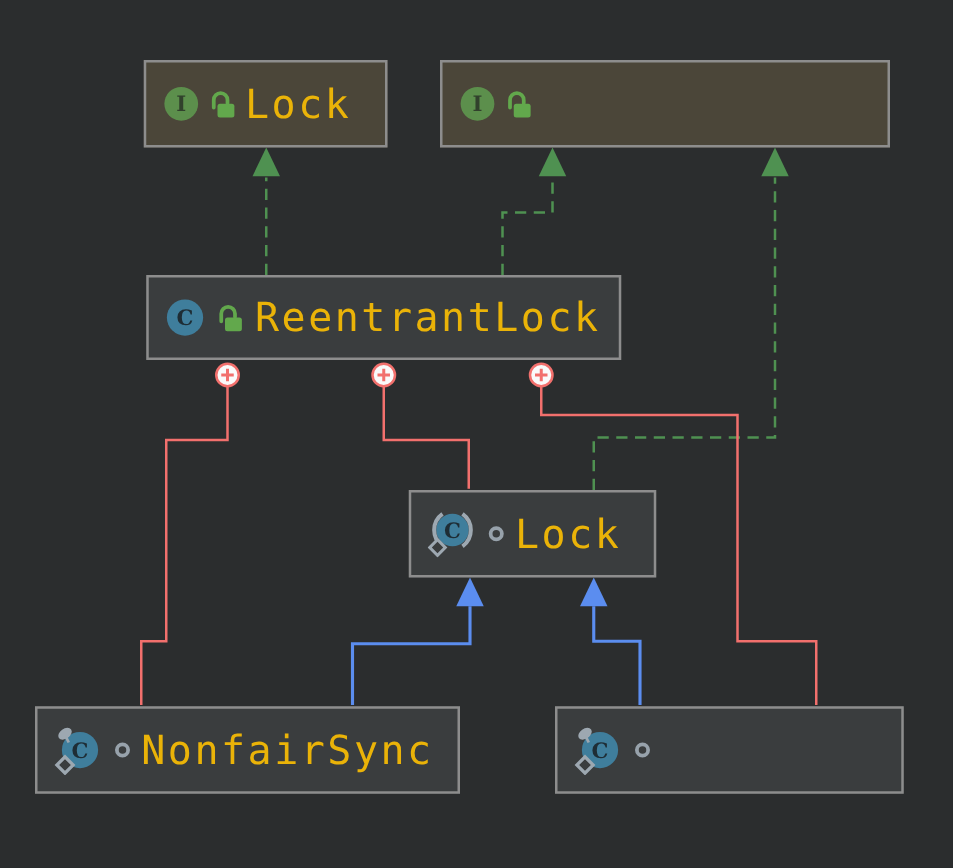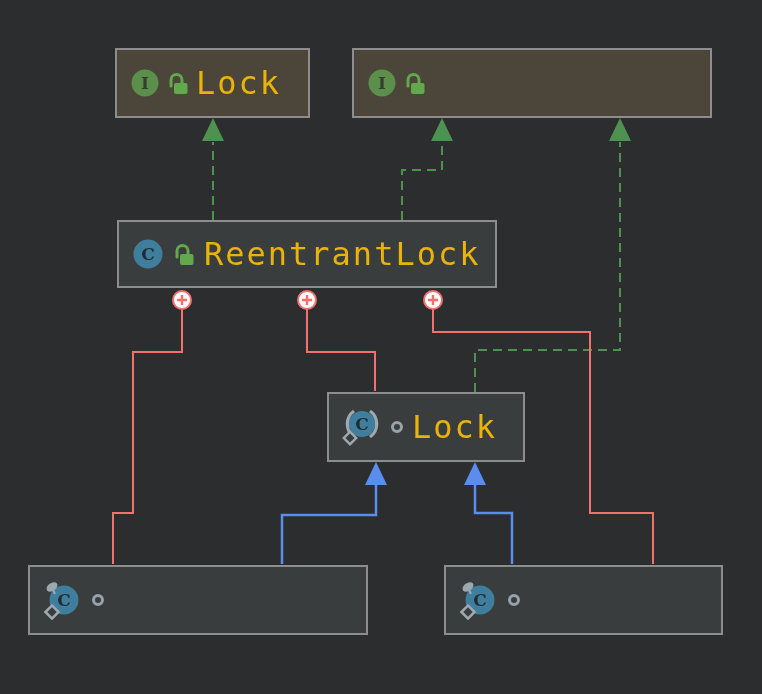--- a/index.html
+++ b/index.html
@@ -138,20 +138,21 @@
         <ellipse cx="9" cy="7" rx="6" ry="4" transform="rotate(-35 9 7)" fill="#9da8b1"></ellipse>
         <line x1="10" y1="10" x2="12" y2="14" stroke="#9da8b1" stroke-width="2.2"></line>
       </g>
       <g transform="translate(9 32) rotate(45)">
         <rect x="-4.6" y="-4.6" width="9.2" height="9.2" fill="#3a3d3e" stroke="#9da8b1" stroke-width="2.6"></rect>
       </g>
     </svg>
     <svg class="ic" width="14" height="14" viewBox="0 0 14 14">
       <circle cx="7" cy="7" r="4.5" fill="none" stroke="#97a2ab" stroke-width="3"></circle>
     </svg>
+    <span class="label">NonfairSync</span>
   </div>
 
   <div class="node cls" style="left:444px; top:565px; width:279px; height:70px;">
     <svg class="ic" width="40" height="40" viewBox="0 0 40 40">
       <circle cx="21" cy="20" r="14.5" fill="#3f7e9c"></circle>
       <text class="ic-letter cls-l" x="21" y="26">C</text>
       <g>
         <ellipse cx="9" cy="7" rx="6" ry="4" transform="rotate(-35 9 7)" fill="#9da8b1"></ellipse>
         <line x1="10" y1="10" x2="12" y2="14" stroke="#9da8b1" stroke-width="2.2"></line>
       </g>

